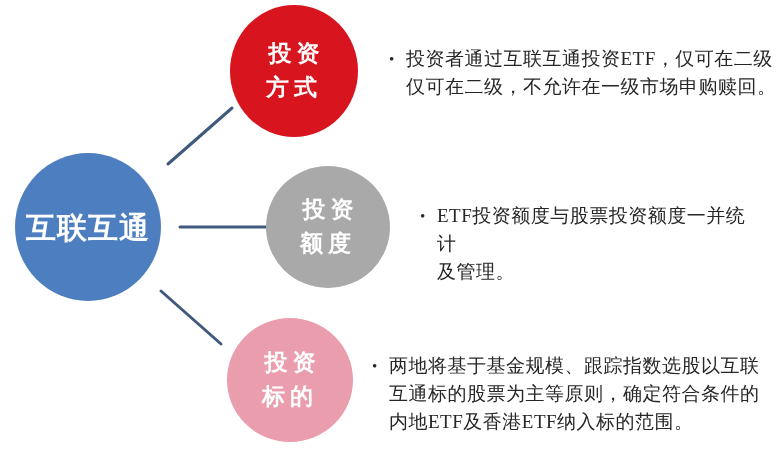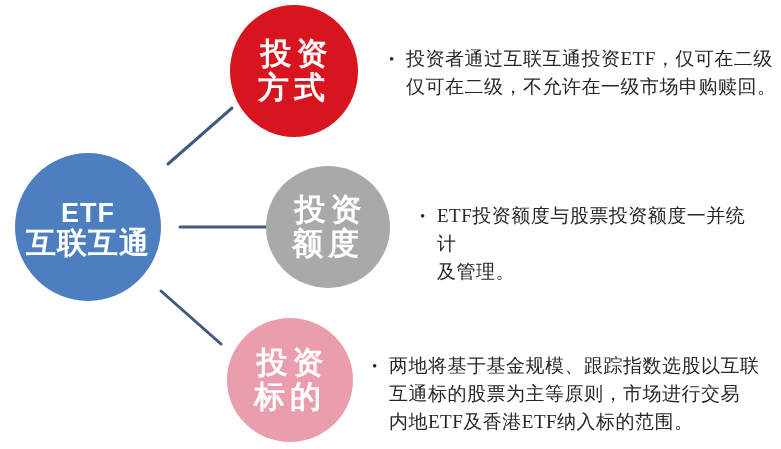--- a/index.html
+++ b/index.html
@@ -38,21 +38,21 @@
     font-family: "Liberation Sans", "DejaVu Sans", sans-serif;
   }
   .root-zh {
     font-weight: bold;
     font-size: 30px;
     line-height: 29px;
     letter-spacing: 1px;
   }
   .branch-circle .branch-label {
     font-weight: bold;
-    font-size: 31px;
+    font-size: 23px;
     line-height: 34px;
     letter-spacing: 5px;
     text-indent: 5px;
     white-space: pre-line;
   }
   .branch-0 { left: 230px; top: 5px;   width: 128px; height: 132px; }
   .branch-1 { left: 266px; top: 166px; width: 124px; height: 122px; }
   .branch-2 { left: 227px; top: 318px; width: 126px; height: 124px; }
   .bullet {
     position: absolute;
@@ -81,21 +81,20 @@
 
 <div class="stage">
 
   <svg class="connectors" viewBox="0 0 781 449" xmlns="http://www.w3.org/2000/svg">
     <line x1="168" y1="164" x2="232" y2="108" stroke-width="3" stroke-linecap="round" stroke="#3f5a7d"></line>
     <line x1="180" y1="227" x2="266" y2="227" stroke-width="3" stroke-linecap="round" stroke="#3f5a7d"></line>
     <line x1="161" y1="291" x2="221" y2="344" stroke-width="3" stroke-linecap="round" stroke="#3f5a7d"></line>
   </svg>
 
   <div class="circle root-circle" style="background-color: rgb(77, 126, 191);">
-    <div class="root-en">ETF</div>
     <div class="root-zh">互联互通</div>
   </div>
 
   <div class="circle branch-circle branch-0" style="background-color: rgb(216, 21, 31);">
     <div class="branch-label">投资
 方式</div>
   </div>
 
   <div class="circle branch-circle branch-1" style="background-color: rgb(169, 169, 169);">
     <div class="branch-label">投资
@@ -115,17 +114,17 @@
 
   <div class="bullet bullet-1">
     <span class="dot">•</span>
     <div class="bullet-text">ETF投资额度与股票投资额度一并统计
 及管理。</div>
   </div>
 
   <div class="bullet bullet-2">
     <span class="dot">•</span>
     <div class="bullet-text">两地将基于基金规模、跟踪指数选股以互联
-互通标的股票为主等原则，市场进行交易
+互通标的股票为主等原则，确定符合条件的
 内地ETF及香港ETF纳入标的范围。</div>
   </div>
 
 </div>
 
 </body></html>

